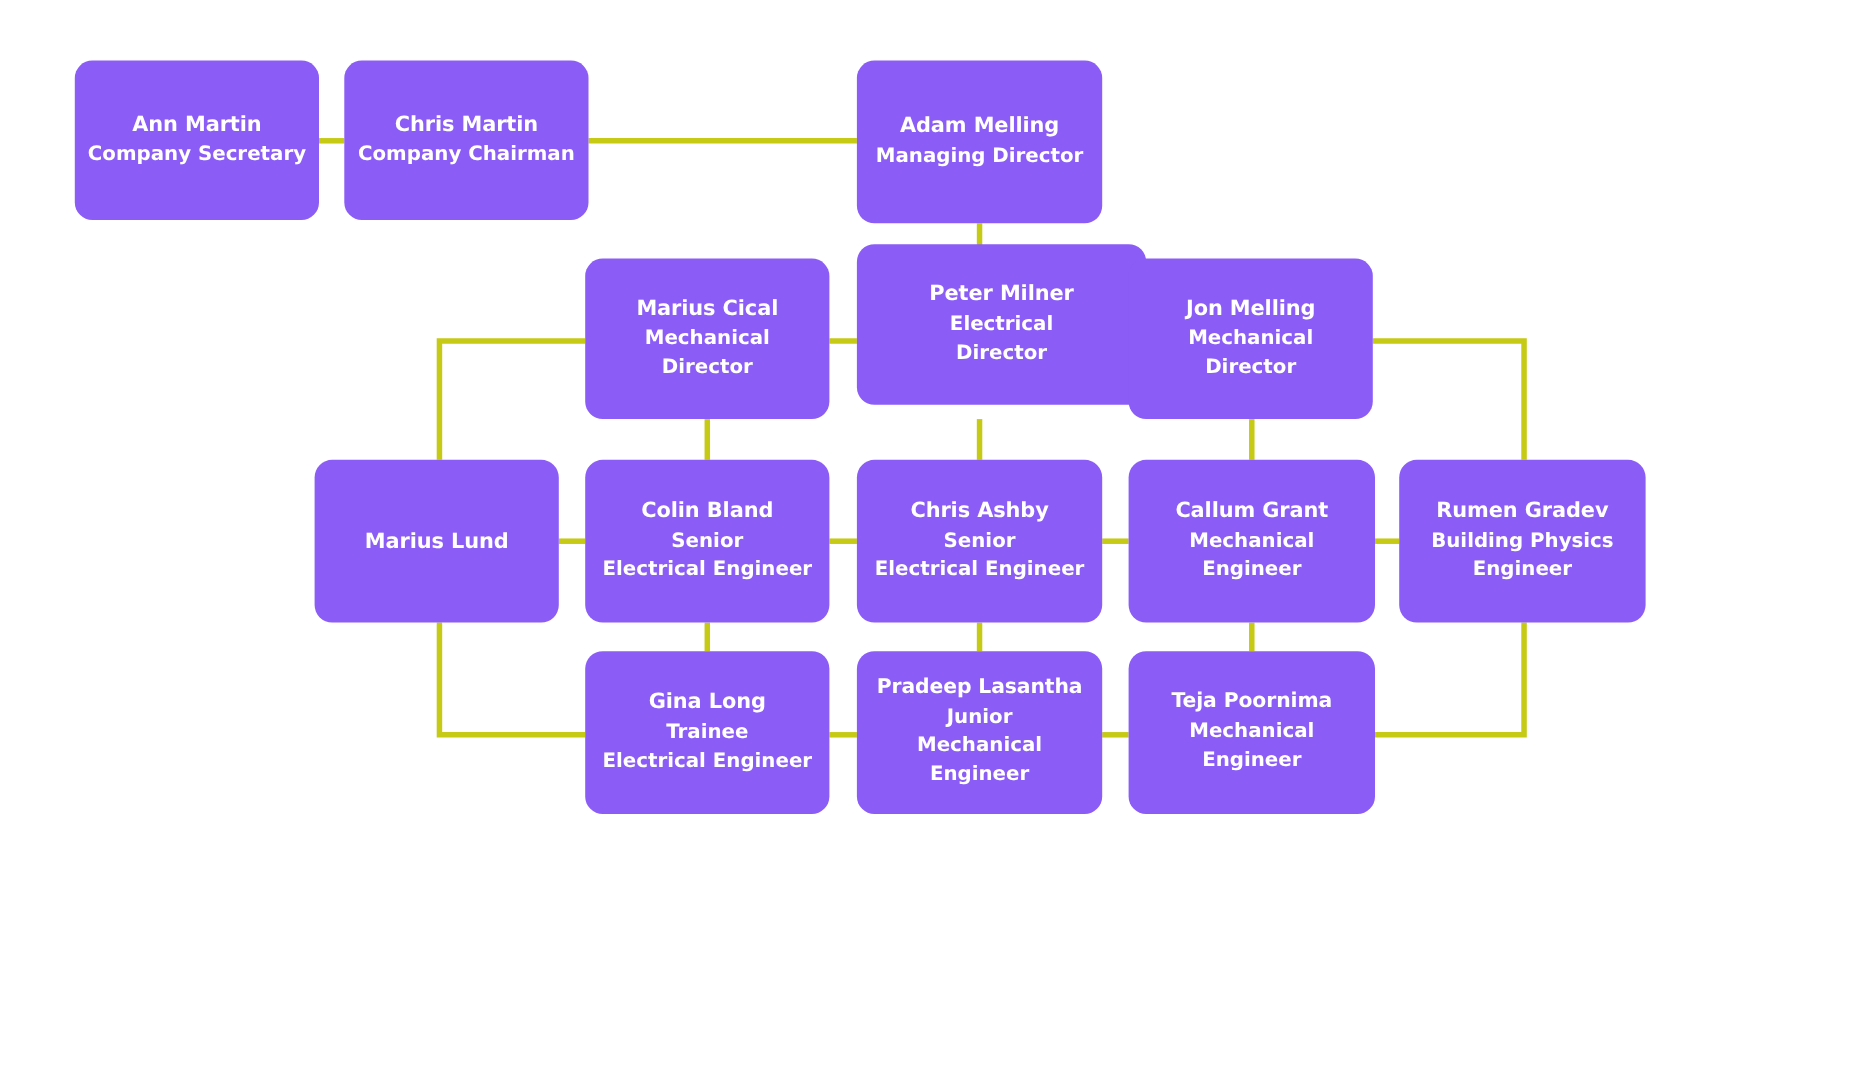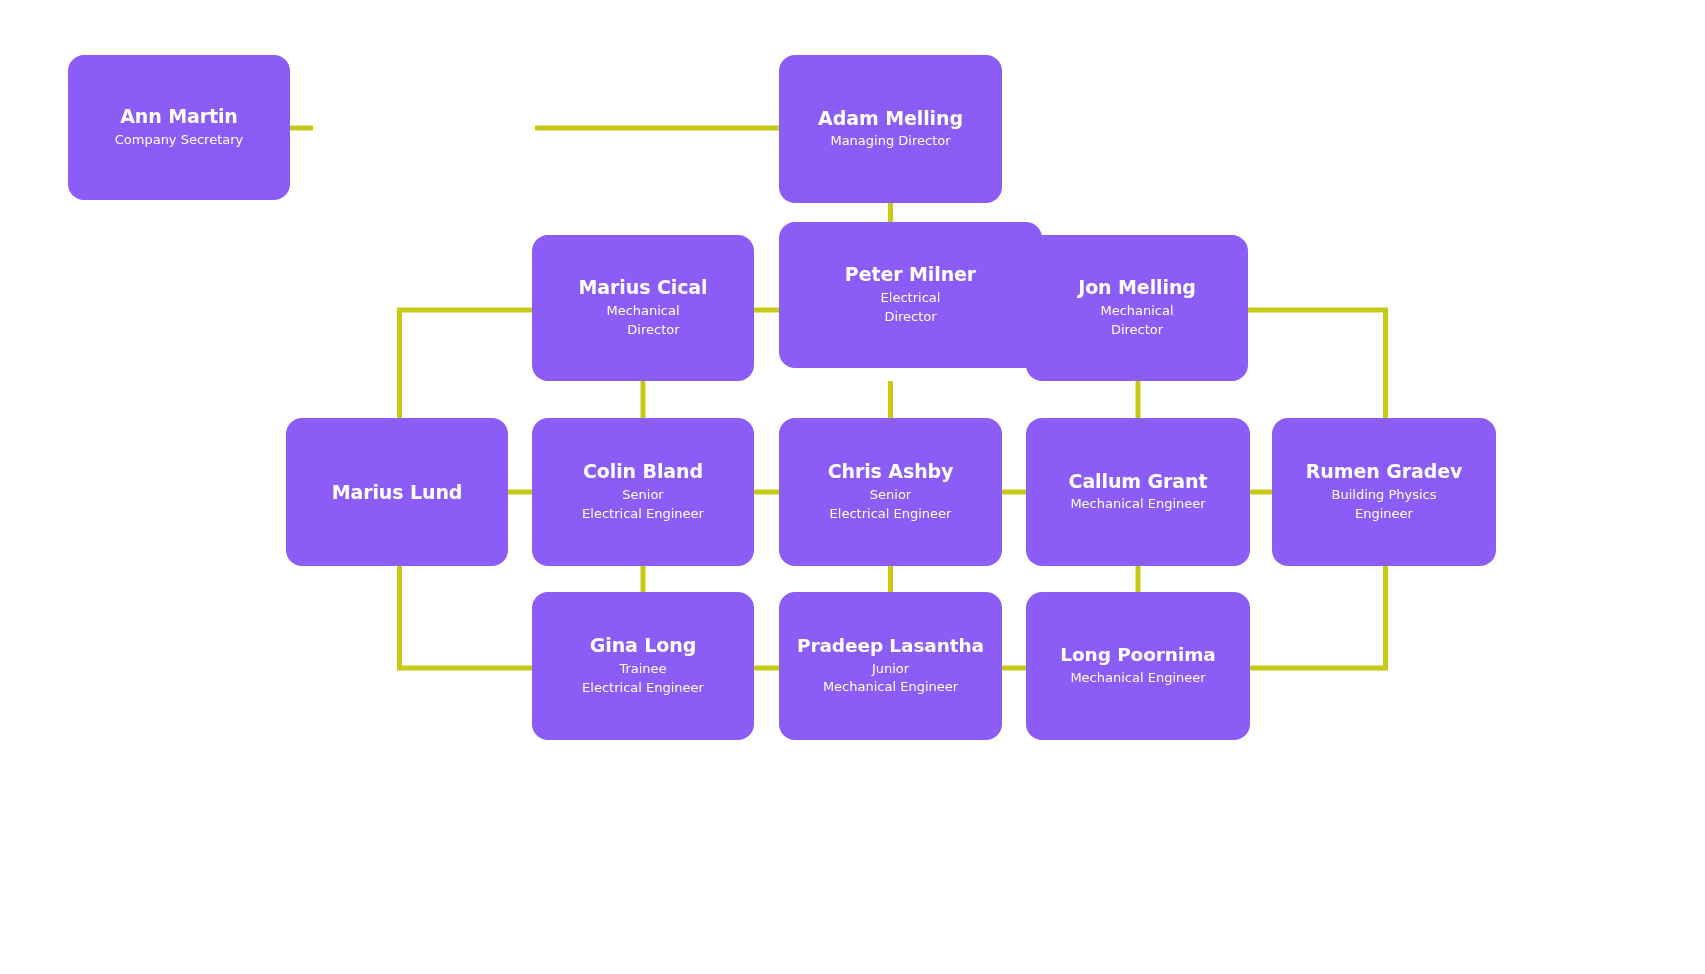--- a/index.html
+++ b/index.html
@@ -40,32 +40,32 @@
     z-index: 2;
   }
   .node .name {
     font-weight: bold;
     font-size: 19px;
     line-height: 1.18;
     letter-spacing: -0.1px;
     white-space: nowrap;
   }
   .node .role {
-    font-weight: normal;
-    font-size: 13px;
+    font-weight: bold;
+    font-size: 18px;
     line-height: 1.45;
     margin-top: 3px;
     white-space: pre-line;
   }
   
   #node-ann-martin    { left: 68px;   top: 55px;  width: 222px; height: 145px; }
   #node-chris-martin  { left: 313px;  top: 55px;  width: 222px; height: 145px; }
   #node-adam-willis   { left: 779px;  top: 55px;  width: 223px; height: 148px; }
   
-  #node-marius-cical  { left: 532px;  top: 235px; width: 222px; height: 146px; text-align: right; }
+  #node-marius-cical  { left: 532px;  top: 235px; width: 222px; height: 146px; }
   #node-peter-milner  { left: 779px;  top: 222px; width: 263px; height: 146px; }
   #node-jon-melling   { left: 1026px; top: 235px; width: 222px; height: 146px; }
   
   #node-sally-lund    { left: 286px;  top: 418px; width: 222px; height: 148px; }
   #node-colin-bland   { left: 532px;  top: 418px; width: 222px; height: 148px; }
   #node-chris-ashby   { left: 779px;  top: 418px; width: 223px; height: 148px; }
   #node-callum-grant  { left: 1026px; top: 418px; width: 224px; height: 148px; }
   #node-rumen-gradev  { left: 1272px; top: 418px; width: 224px; height: 148px; }
   
   #node-gina-long     { left: 532px;  top: 592px; width: 222px; height: 148px; }
@@ -117,20 +117,24 @@
       <line x1="754" y1="668" x2="779" y2="668"></line>
       <line x1="1002" y1="668" x2="1026" y2="668"></line>
     </g>
   </svg>
 
   <div class="node" id="node-ann-martin">
     <div class="name">Ann Martin</div>
     <div class="role">Company Secretary</div>
   </div>
 
+  <div class="node" id="node-chris-martin">
+    <div class="name">Chris Martin</div>
+    <div class="role">Company Chairman</div>
+  </div>
 
   <div class="node" id="node-adam-willis">
     <div class="name">Adam Melling</div>
     <div class="role">Managing Director</div>
   </div>
 
   <div class="node" id="node-marius-cical">
     <div class="name">Marius Cical</div>
     <div class="role">Mechanical
 Director</div>
@@ -181,17 +185,17 @@
 Electrical Engineer</div>
   </div>
 
   <div class="node" id="node-pradeep">
     <div class="name">Pradeep Lasantha</div>
     <div class="role">Junior
 Mechanical Engineer</div>
   </div>
 
   <div class="node" id="node-teja-poornima">
-    <div class="name">Long Poornima</div>
+    <div class="name">Teja Poornima</div>
     <div class="role">Mechanical Engineer</div>
   </div>
 
 </div>
 
 </body></html>

